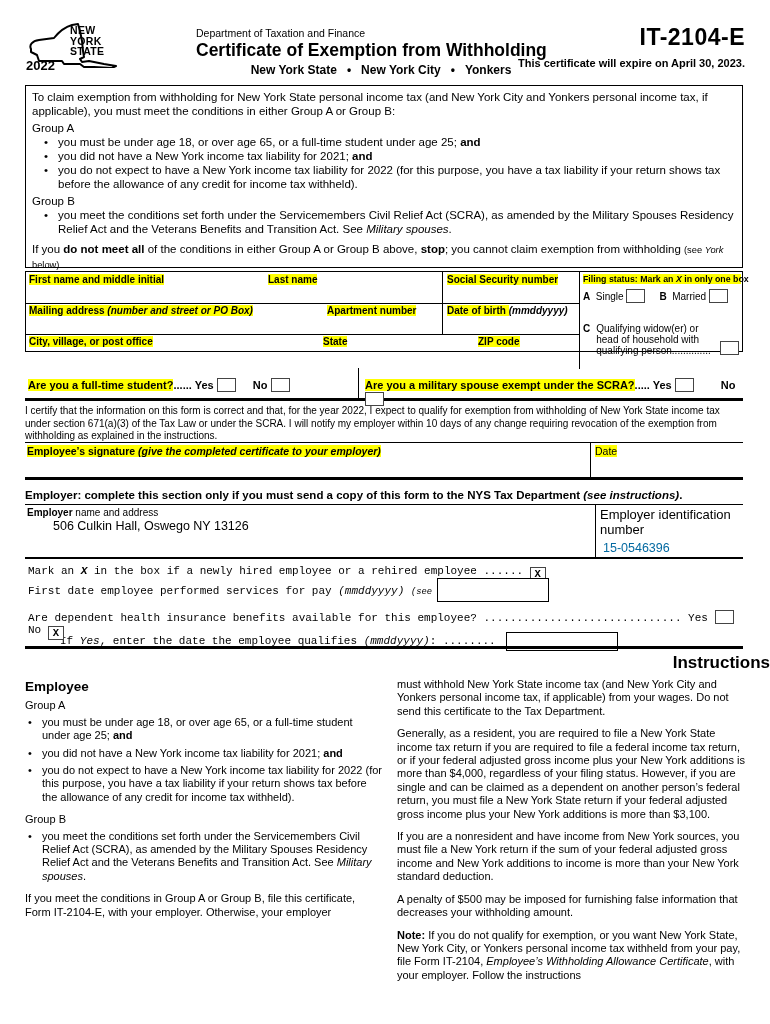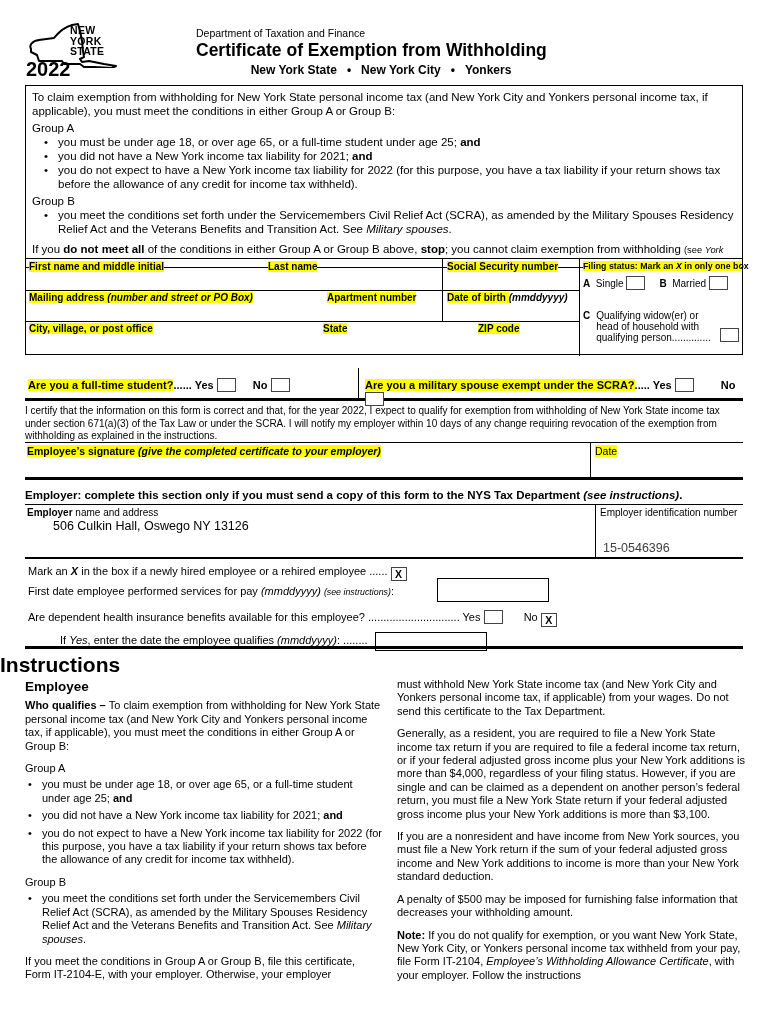--- a/index.html
+++ b/index.html
@@ -9,40 +9,40 @@
   .b { font-weight:bold; }
   .i { font-style:italic; }
   .bi { font-weight:bold; font-style:italic; }
   .hl { background:#ffff00; }
   .sm { font-size:8.8px; }
 
   
   .logo { position:absolute; left:24px; top:22px; width:130px; height:58px; }
   .logo svg { position:absolute; left:0; top:0; }
   .logo-text { position:absolute; left:46px; top:3px; font-weight:bold; font-size:10.5px; line-height:10.5px; letter-spacing:.3px; }
-  .logo-year { position:absolute; left:2px; top:36px; font-weight:bold; font-size:20px; }
+  .logo-year { position:absolute; left:2px; top:36px; font-weight:bold; font-size:13px; }
   .hdr-center { position:absolute; left:196px; top:27px; width:370px; }
   .hdr-dept { font-size:10.5px; }
   .hdr-title { font-size:17.5px; font-weight:bold; margin-top:1px; white-space:nowrap; }
   .hdr-sub { font-size:12px; font-weight:bold; margin-top:2px;text-align:center; }
   .hdr-sub .dot { padding:0 10px; }
   .hdr-right { position:absolute; right:25px; top:24px; text-align:right; }
   .hdr-form { font-size:23px; font-weight:bold; letter-spacing:.5px; }
   .hdr-exp { font-size:11px; font-weight:bold; margin-top:6px; white-space:nowrap; }
 
   
   .box1 { position:absolute; left:25px; top:85px; width:718px; height:183px; border:1.6px solid #000; padding:4px 7px 0 6px; font-size:11.5px; line-height:14px; }
   .box1 .grp { margin-top:3px; }
   .bullet-row { position:relative; padding-left:26px; }
   .bullet-row .blt { position:absolute; left:12px; }
   .box1 .foot { margin-top:6px; }
   .note-sm { font-size:9.3px; }
 
   
-  .ptable { position:absolute; left:25px; top:258px; width:718px; height:97px; border:1.3px solid #000; font-size:10px; font-weight:bold; }
+  .ptable { position:absolute; left:25px; top:271px; width:718px; height:81px; border:1.3px solid #000; font-size:10px; font-weight:bold; }
   .ptable .hline { position:absolute; left:0; width:553px; height:1.2px; background:#000; }
   .ptable .vline { position:absolute; width:1.2px; background:#000; }
   .plabel { position:absolute; white-space:nowrap; }
   .fs-cell { position:absolute; left:557px; top:2px; width:158px; }
   .fs-title { font-size:8.8px; white-space:nowrap; }
   .fs-row { margin-top:5px; font-size:10px; display:flex; align-items:center; }
   .fs-c { position:relative; margin-top:20px; font-size:10px; width:158px; }
   .fs-c-text { display:inline-block; width:126px; font-weight:normal; }
   .fs-c .ltr { font-weight:bold; margin-right:6px; vertical-align:top; }
   .cb { display:inline-block; width:19px; height:14px; border:1.6px solid #444; background:#fff; text-align:center; font-size:10.5px; line-height:13px; font-weight:bold; vertical-align:-3px; }
@@ -63,33 +63,33 @@
   .sigrow .vdiv { position:absolute; left:565px; top:0; width:1.2px; height:100%; background:#000; }
   .sig-label { position:absolute; left:2px; top:2px; }
   .date-label { position:absolute; left:570px; top:2px; }
 
   
   .emp-head { position:absolute; left:25px; top:489px; width:718px; font-size:11.5px; }
   .empbox { position:absolute; left:25px; top:504px; width:718px; height:55px; border-top:1.2px solid #000; border-bottom:2.6px solid #000; }
   .empbox .vdiv { position:absolute; left:570px; top:0; width:1.2px; height:100%; background:#000; }
   .emp-name-label { position:absolute; left:2px; top:2px; font-size:10px; }
   .emp-name-val { position:absolute; left:28px; top:14px; font-size:12.5px; line-height:15.5px; }
-  .ein-label { position:absolute; left:575px; top:2px; font-size:10px; }
-  .ein-val { position:absolute; left:578px; top:36px; font-size:12.5px; color:#404040; }
-
-  
-  .nh { position:absolute; font-size:11px; }
+  .ein-label { position:absolute; left:575px; top:2px; font-size:13px; }
+  .ein-val { position:absolute; left:578px; top:36px; font-size:12.5px; color:#0369a1; }
+
+  
+  .nh { position:absolute; font-size:11px;font-family:Liberation Mono, monospace; }
   .inputbox { display:inline-block; border:1.6px solid #000; background:#fff; vertical-align:middle; }
   .nh-datebox1 { position:absolute; left:437px; top:578px; width:112px; height:24px; }
   .nh4-box { width:112px; height:19px; margin-left:4px; }
 
   .rule { position:absolute; left:25px; top:646px; width:718px; height:3px; background:#000; }
 
   
-  .inst-head { position:absolute; left:0; top:653px; width:770px; text-align:left; font-size:21px; font-weight:bold; }
+  .inst-head { position:absolute; left:0; top:653px; width:770px; text-align:right; font-size:17px; font-weight:bold; }
   .col { position:absolute; top:678px; font-size:11px; line-height:13.4px; }
   .col-left { left:25px; width:358px; }
   .col-right { left:397px; width:348px; }
   .col h3 { font-size:13.5px; margin:2px 0 6px 0; }
   .col p { margin-bottom:9px; }
   .col .grp-label { margin:1px 0 3px 0; }
   .col .bullet-row { padding-left:17px; margin-bottom:4px; }
   .col .bullet-row .blt { left:3px; }
 </style>
 </head>
@@ -108,20 +108,24 @@
     </div>
     <div class="logo-year">2022</div>
   </div>
 
   <div class="hdr-center">
     <div class="hdr-dept">Department of Taxation and Finance</div>
     <div class="hdr-title">Certificate of Exemption from Withholding</div>
     <div class="hdr-sub"><span>New York State</span><span class="dot">•</span><span>New York City</span><span class="dot">•</span><span>Yonkers</span></div>
   </div>
 
+  <div class="hdr-right">
+    <div class="hdr-form">IT-2104-E</div>
+    <div class="hdr-exp">This certificate will expire on April 30, 2023.</div>
+  </div>
 
   <div class="box1">
     <div>To claim exemption from withholding for New York State personal income tax (and New York City and Yonkers personal income tax, if applicable), you must meet the conditions in either Group A or Group B:</div>
     <div class="grp">Group A</div>
     <div class="bullet-row"><span class="blt">•</span><span>you must be under age 18, or over age 65, or a full-time student under age 25; </span><span class="b">and</span></div>
     <div class="bullet-row"><span class="blt">•</span><span>you did not have a New York income tax liability for 2021; </span><span class="b">and</span></div>
     <div class="bullet-row"><span class="blt">•</span><span>you do not expect to have a New York income tax liability for 2022 (for this purpose, you have a tax liability if your return shows tax before the allowance of any credit for income tax withheld).</span></div>
     <div class="grp">Group B</div>
     <div class="bullet-row"><span class="blt">•</span><span>you meet the conditions set forth under the Servicemembers Civil Relief Act (SCRA), as amended by the Military Spouses Residency Relief Act and the Veterans Benefits and Transition Act. See </span><span class="i">Military spouses</span><span>.</span></div>
     <div class="foot"><span>If you </span><span class="b">do not meet all</span><span> of the conditions in either Group A or Group B above, </span><span class="b">stop</span><span>; you cannot claim exemption from withholding </span><span class="note-sm">(see </span><span class="note-sm i">York</span><span class="note-sm"> below).</span></div>
@@ -206,21 +210,20 @@
     <span>Are dependent health insurance benefits available for this employee? .............................. </span><span>Yes</span> <span class="cb"></span>
     <span style="display:inline-block;width:18px;"></span><span>No</span> <span class="cb" style="width:16px;"><span>X</span></span>
   </div>
 
   <div class="rule"></div>
 
   <div class="inst-head">Instructions</div>
 
   <div class="col col-left">
     <h3>Employee</h3>
-    <p><span class="b">Who qualifies – </span><span>To claim exemption from withholding for New York State personal income tax (and New York City and Yonkers personal income tax, if applicable), you must meet the conditions in either Group A or Group B:</span></p>
     <div class="grp-label">Group A</div>
     <div class="bullet-row"><span class="blt">•</span><span>you must be under age 18, or over age 65, or a full-time student under age 25; </span><span class="b">and</span></div>
     <div class="bullet-row"><span class="blt">•</span><span>you did not have a New York income tax liability for 2021; </span><span class="b">and</span></div>
     <div class="bullet-row"><span class="blt">•</span><span>you do not expect to have a New York income tax liability for 2022 (for this purpose, you have a tax liability if your return shows tax before the allowance of any credit for income tax withheld).</span></div>
     <div class="grp-label" style="margin-top:9px;">Group B</div>
     <div class="bullet-row"><span class="blt">•</span><span>you meet the conditions set forth under the Servicemembers Civil Relief Act (SCRA), as amended by the Military Spouses Residency Relief Act and the Veterans Benefits and Transition Act. See </span><span class="i">Military spouses</span><span>.</span></div>
     <p style="margin-top:9px;">If you meet the conditions in Group A or Group B, file this certificate, Form IT-2104-E, with your employer. Otherwise, your employer</p>
   </div>
 
   <div class="col col-right">

